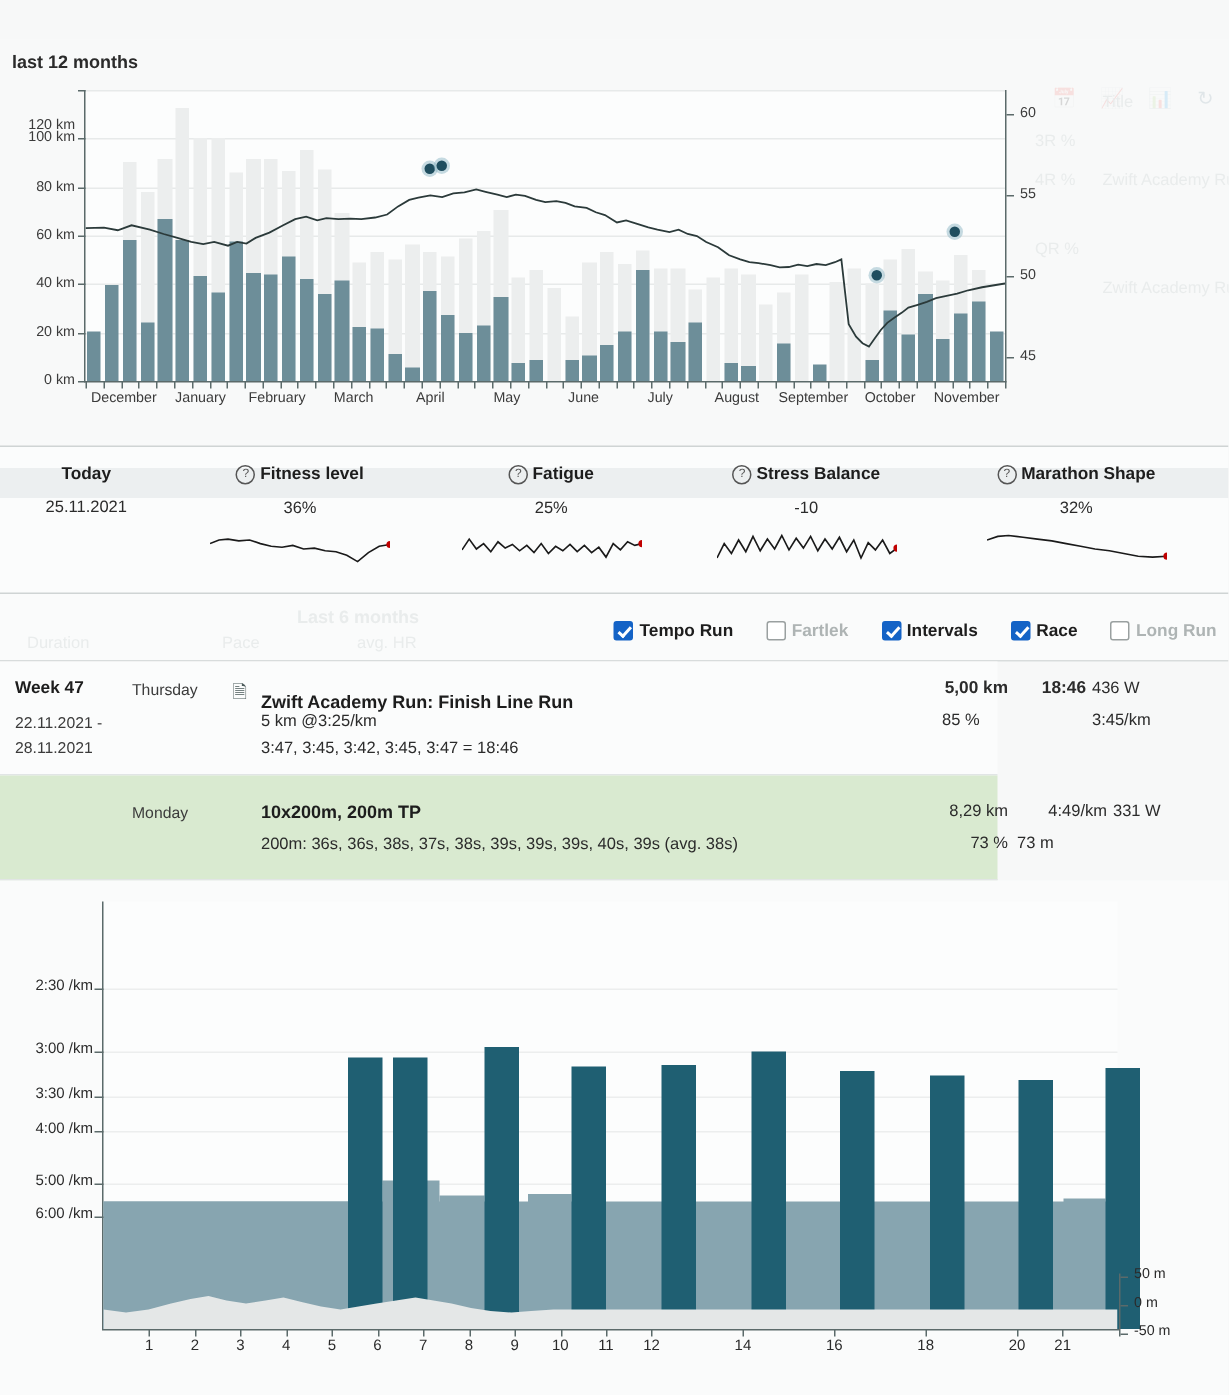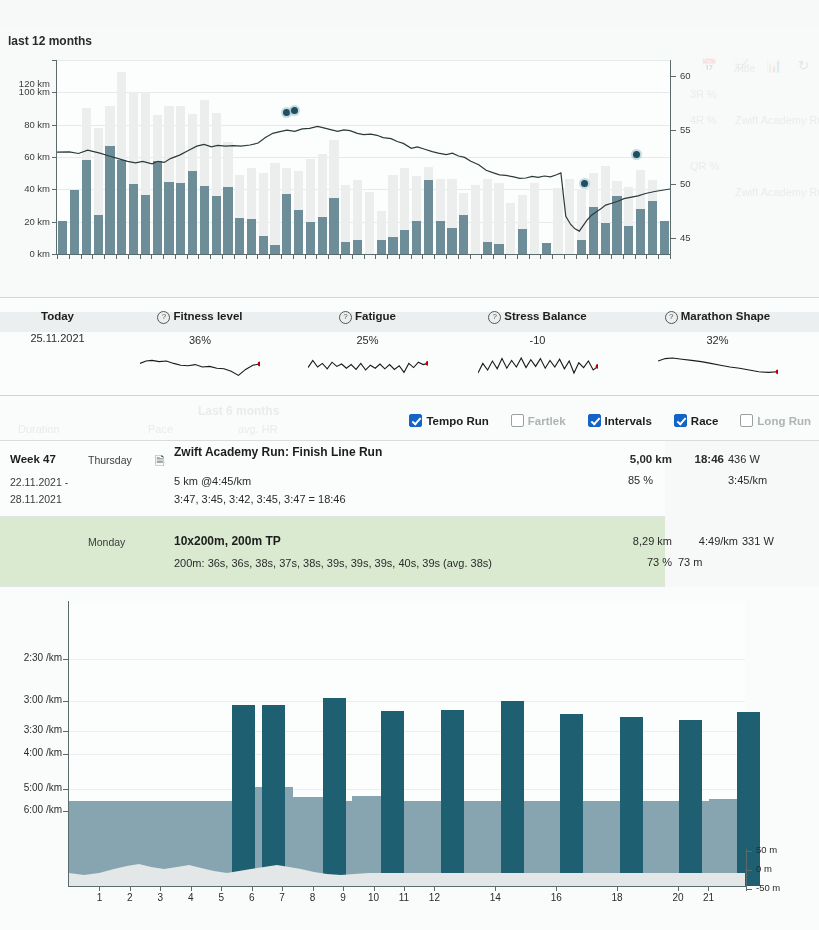--- a/index.html
+++ b/index.html
@@ -343,20 +343,34 @@
           <i style="left: 518.692px;"></i>
           <i style="left: 530.481px;"></i>
           <i style="left: 542.269px;"></i>
           <i style="left: 554.058px;"></i>
           <i style="left: 565.846px;"></i>
           <i style="left: 577.635px;"></i>
           <i style="left: 589.423px;"></i>
           <i style="left: 601.212px;"></i>
           <i style="left: 613px;"></i>
         </div>
+      <div class="xlabels12" id="xlabels12">
+          <span style="left: 82.5417px;">December</span>
+          <span style="left: 133.625px;">January</span>
+          <span style="left: 184.708px;">February</span>
+          <span style="left: 235.792px;">March</span>
+          <span style="left: 286.875px;">April</span>
+          <span style="left: 337.958px;">May</span>
+          <span style="left: 389.042px;">June</span>
+          <span style="left: 440.125px;">July</span>
+          <span style="left: 491.208px;">August</span>
+          <span style="left: 542.292px;">September</span>
+          <span style="left: 593.375px;">October</span>
+          <span style="left: 644.458px;">November</span>
+        </div>
     <div class="tick-l" style="top: 202px;"></div>
         <div class="tick-l" style="top: 169.667px;"></div>
         <div class="tick-l" style="top: 137.333px;"></div>
         <div class="tick-l" style="top: 105px;"></div>
         <div class="tick-l" style="top: 72.6667px;"></div>
         <div class="tick-l" style="top: 40.3333px;"></div>
         <div class="tick-l" style="top: 8px;"></div>
         <div class="tick-r" style="top: 185.833px;"></div>
         <div class="tick-r" style="top: 131.944px;"></div>
         <div class="tick-r" style="top: 78.0556px;"></div>
@@ -454,22 +468,22 @@
   </div>
 
   <div class="wrow plain">
     <div class="w-week">Week 47</div>
     <div class="w-dates">
       <div>22.11.2021 -</div>
       <div>28.11.2021</div>
     </div>
     <div class="w-day" style="left:88px;top:13px;">Thursday</div>
     <div class="w-doc" style="left:155px;top:11px;">🗎</div>
-    <div class="w-title" style="left:174px;top:4px;">Zwift Academy Run: Finish Line Run</div>
-    <div class="w-d1" style="left:174px;top:34px;">5 km @4:45/km</div>
+    <div class="w-title" style="left:174px;top:20px;">Zwift Academy Run: Finish Line Run</div>
+    <div class="w-d1" style="left:174px;top:34px;">5 km @3:25/km</div>
     <div class="w-d2" style="left:174px;top:52px;">3:47, 3:45, 3:42, 3:45, 3:47 = 18:46</div>
     <div class="w-m b" style="left:586px;top:12px;width:86px;">5,00 km</div>
     <div class="w-m" style="left:586px;top:33px;width:86px;text-align:left;padding-left:42px;box-sizing:border-box;">85 %</div>
     <div class="w-m b" style="left:676px;top:12px;width:48px;">18:46</div>
     <div class="w-m" style="left:728px;top:12px;width:80px;text-align:left;">436 W</div>
     <div class="w-m" style="left:728px;top:33px;width:80px;text-align:left;">3:45/km</div>
   </div>
 
   <div class="wrow hl">
     <div class="w-day" style="left:88px;top:19px;">Monday</div>

